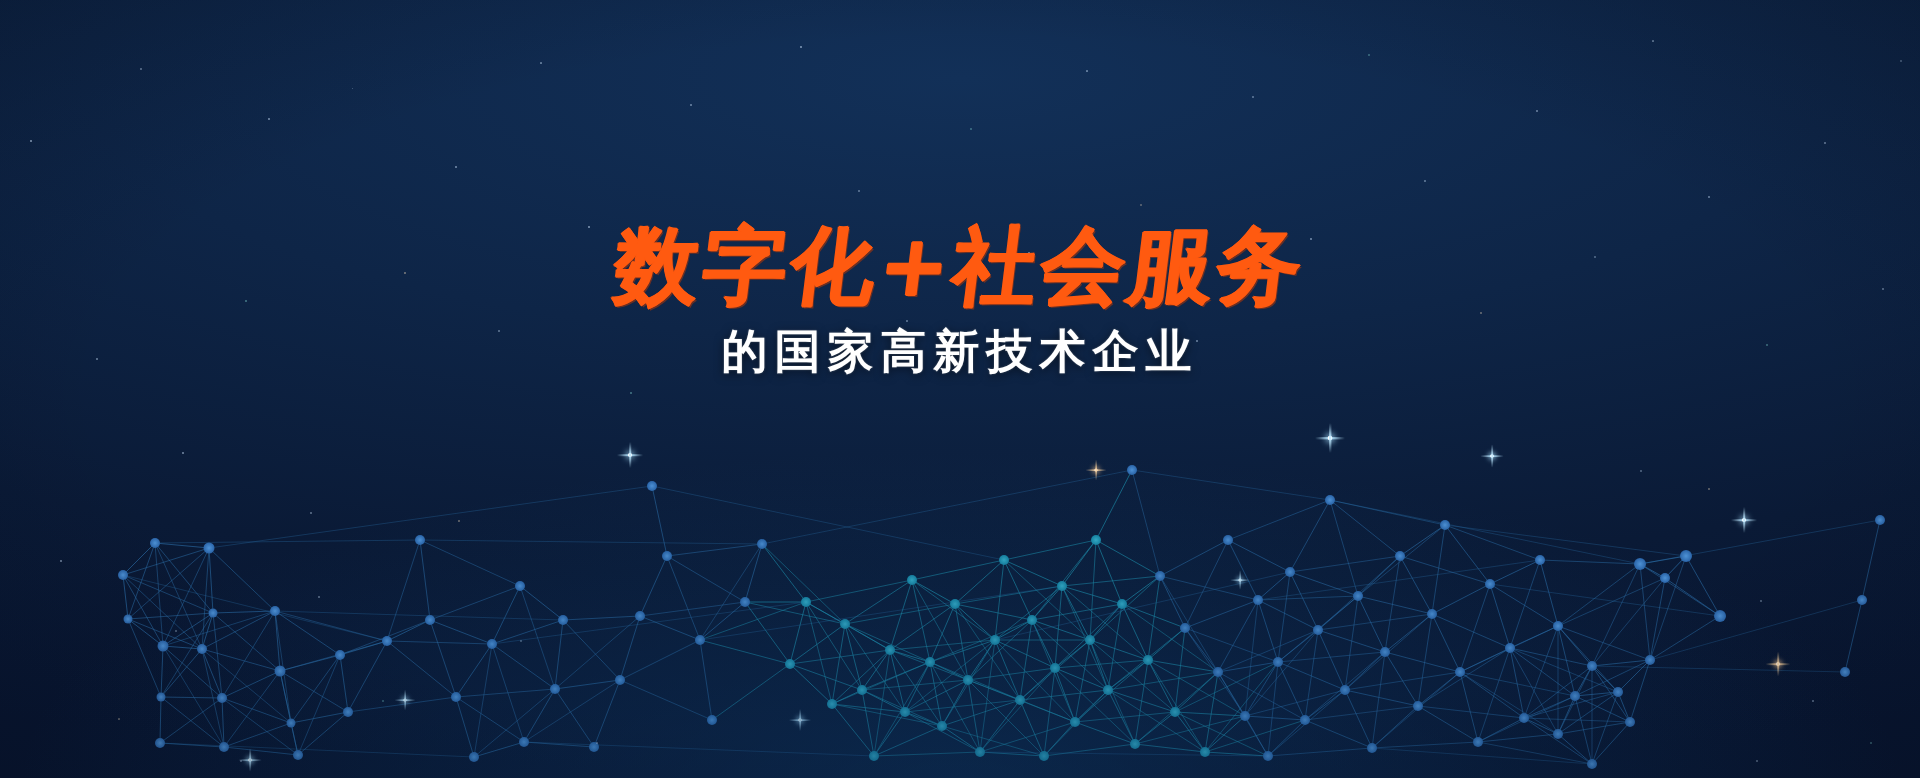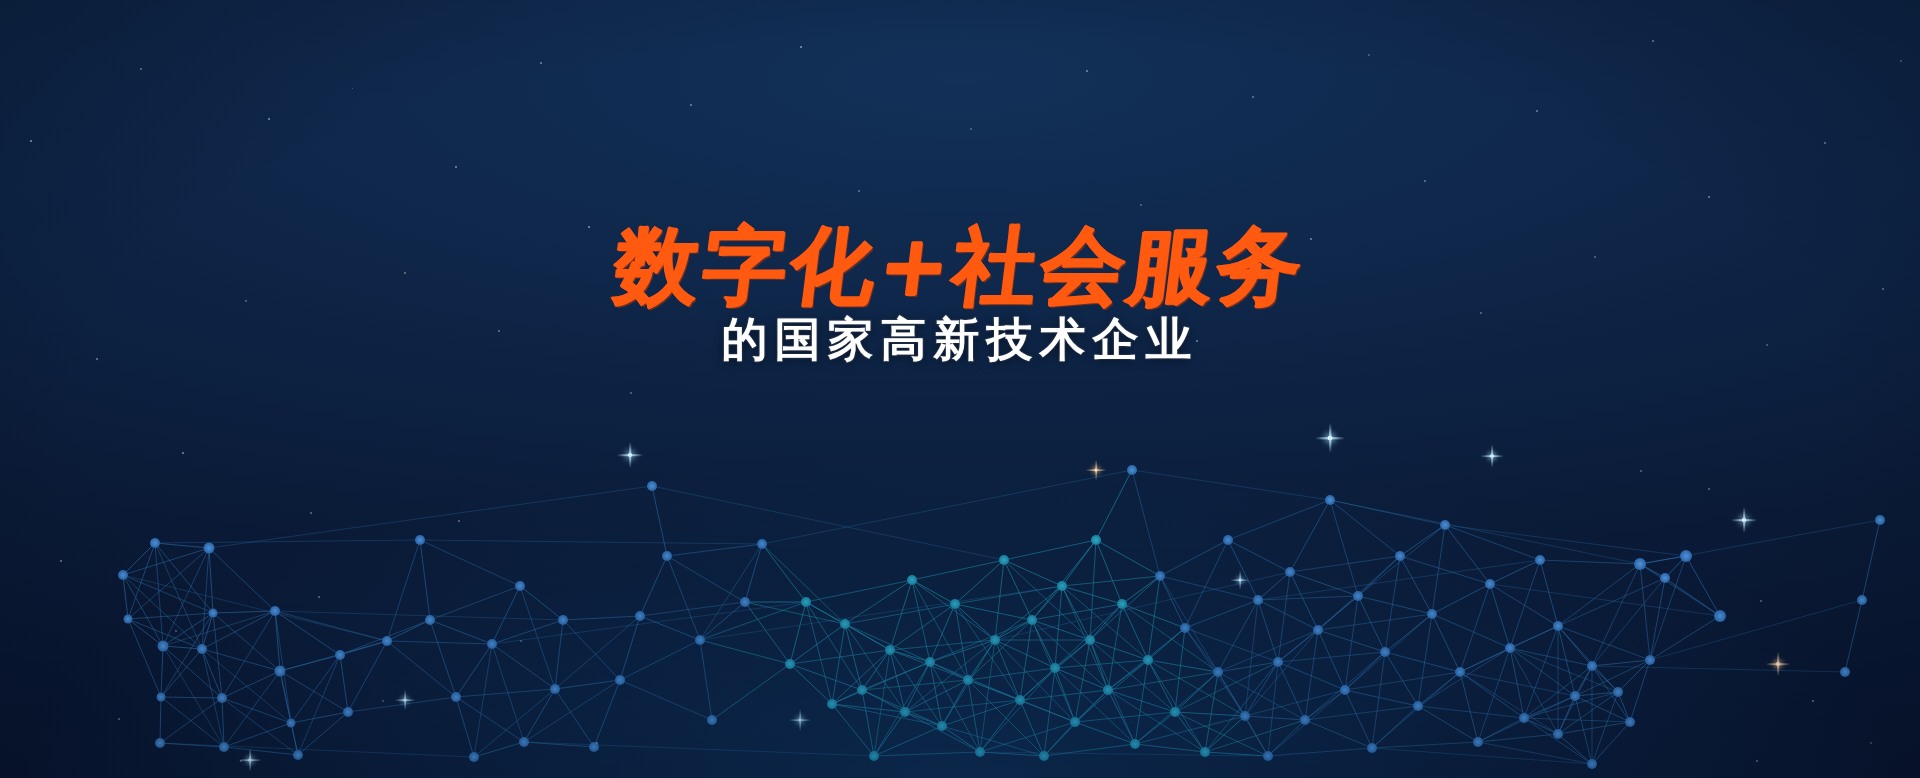--- a/index.html
+++ b/index.html
@@ -109,21 +109,21 @@
       0 0 1px #ff5a10,
       1px 0 0 #ff5a10,
       -1px 0 0 #ff5a10,
       0 1px 0 #ff5a10,
       0 -1px 0 #ff5a10,
       2px 2px 0 rgba(180,55,5,0.55);
     white-space: nowrap;
   }
 
   .title-sub {
-    margin-top: 2px;
+    margin-top: 14px;
     font-family: "DejaVu Serif", "Liberation Serif", serif;
     font-size: 46px;
     line-height: 1.2;
     font-weight: 700;
     color: #ffffff;
     letter-spacing: 7px;
     text-shadow: 0 2px 10px rgba(0,0,0,0.55), 0 0 2px rgba(255,255,255,0.35);
     white-space: nowrap;
   }
 </style>

